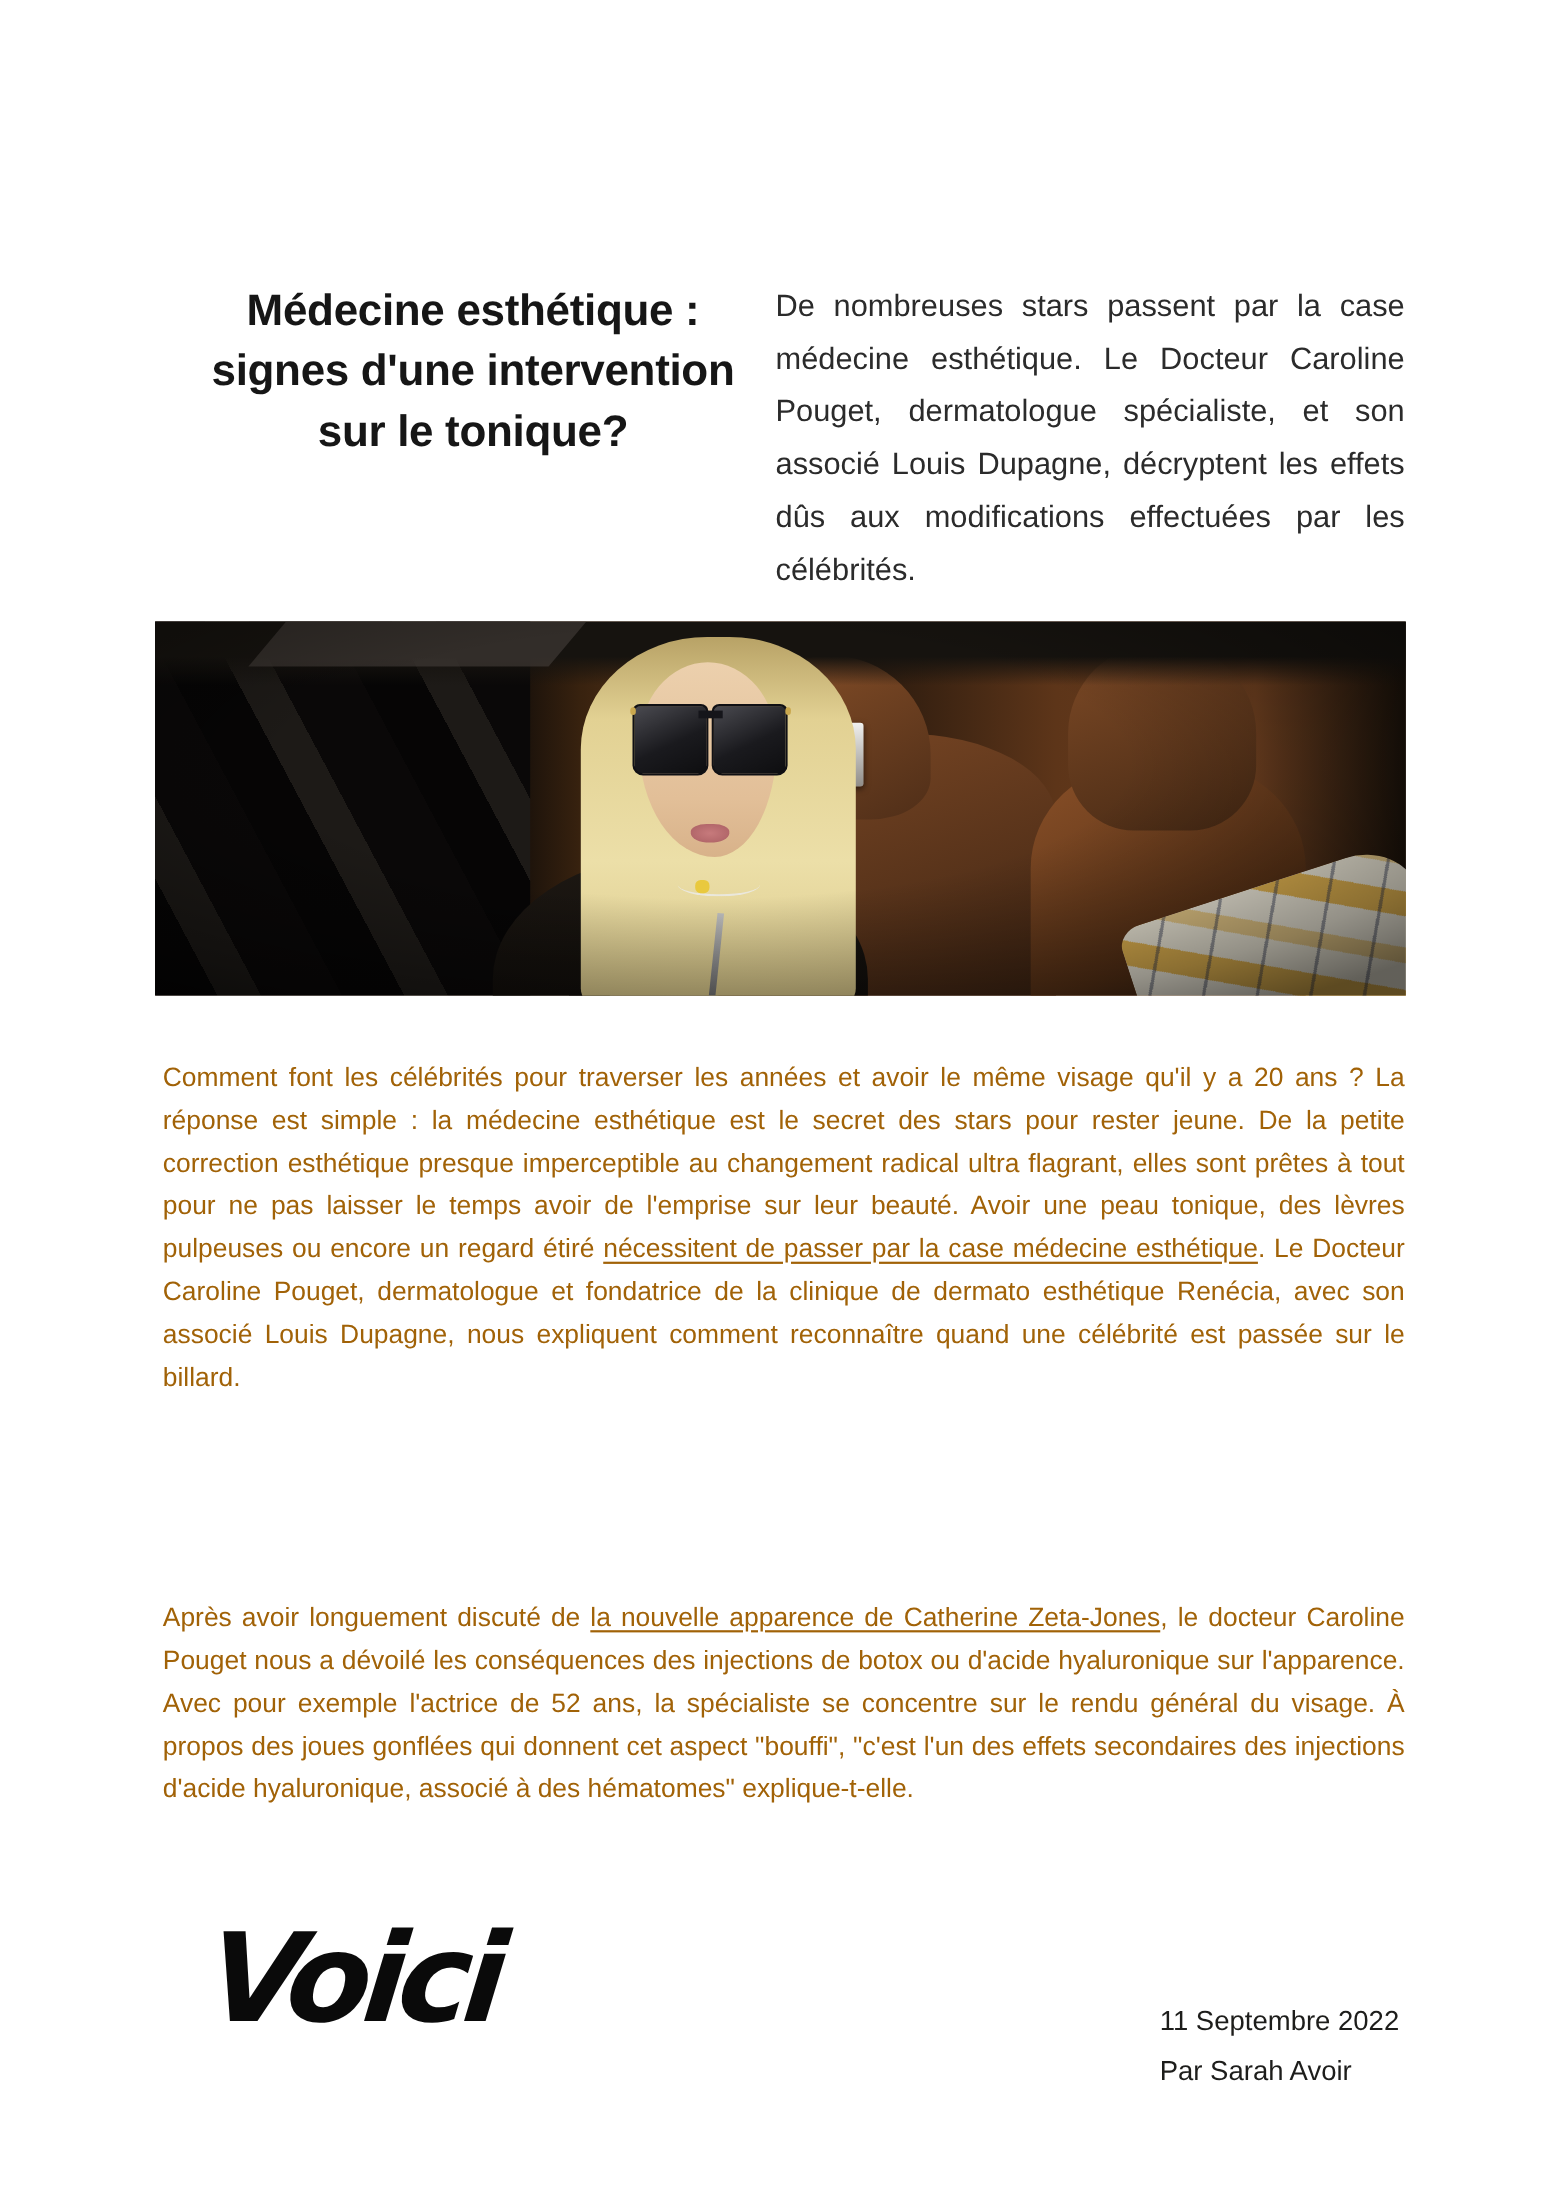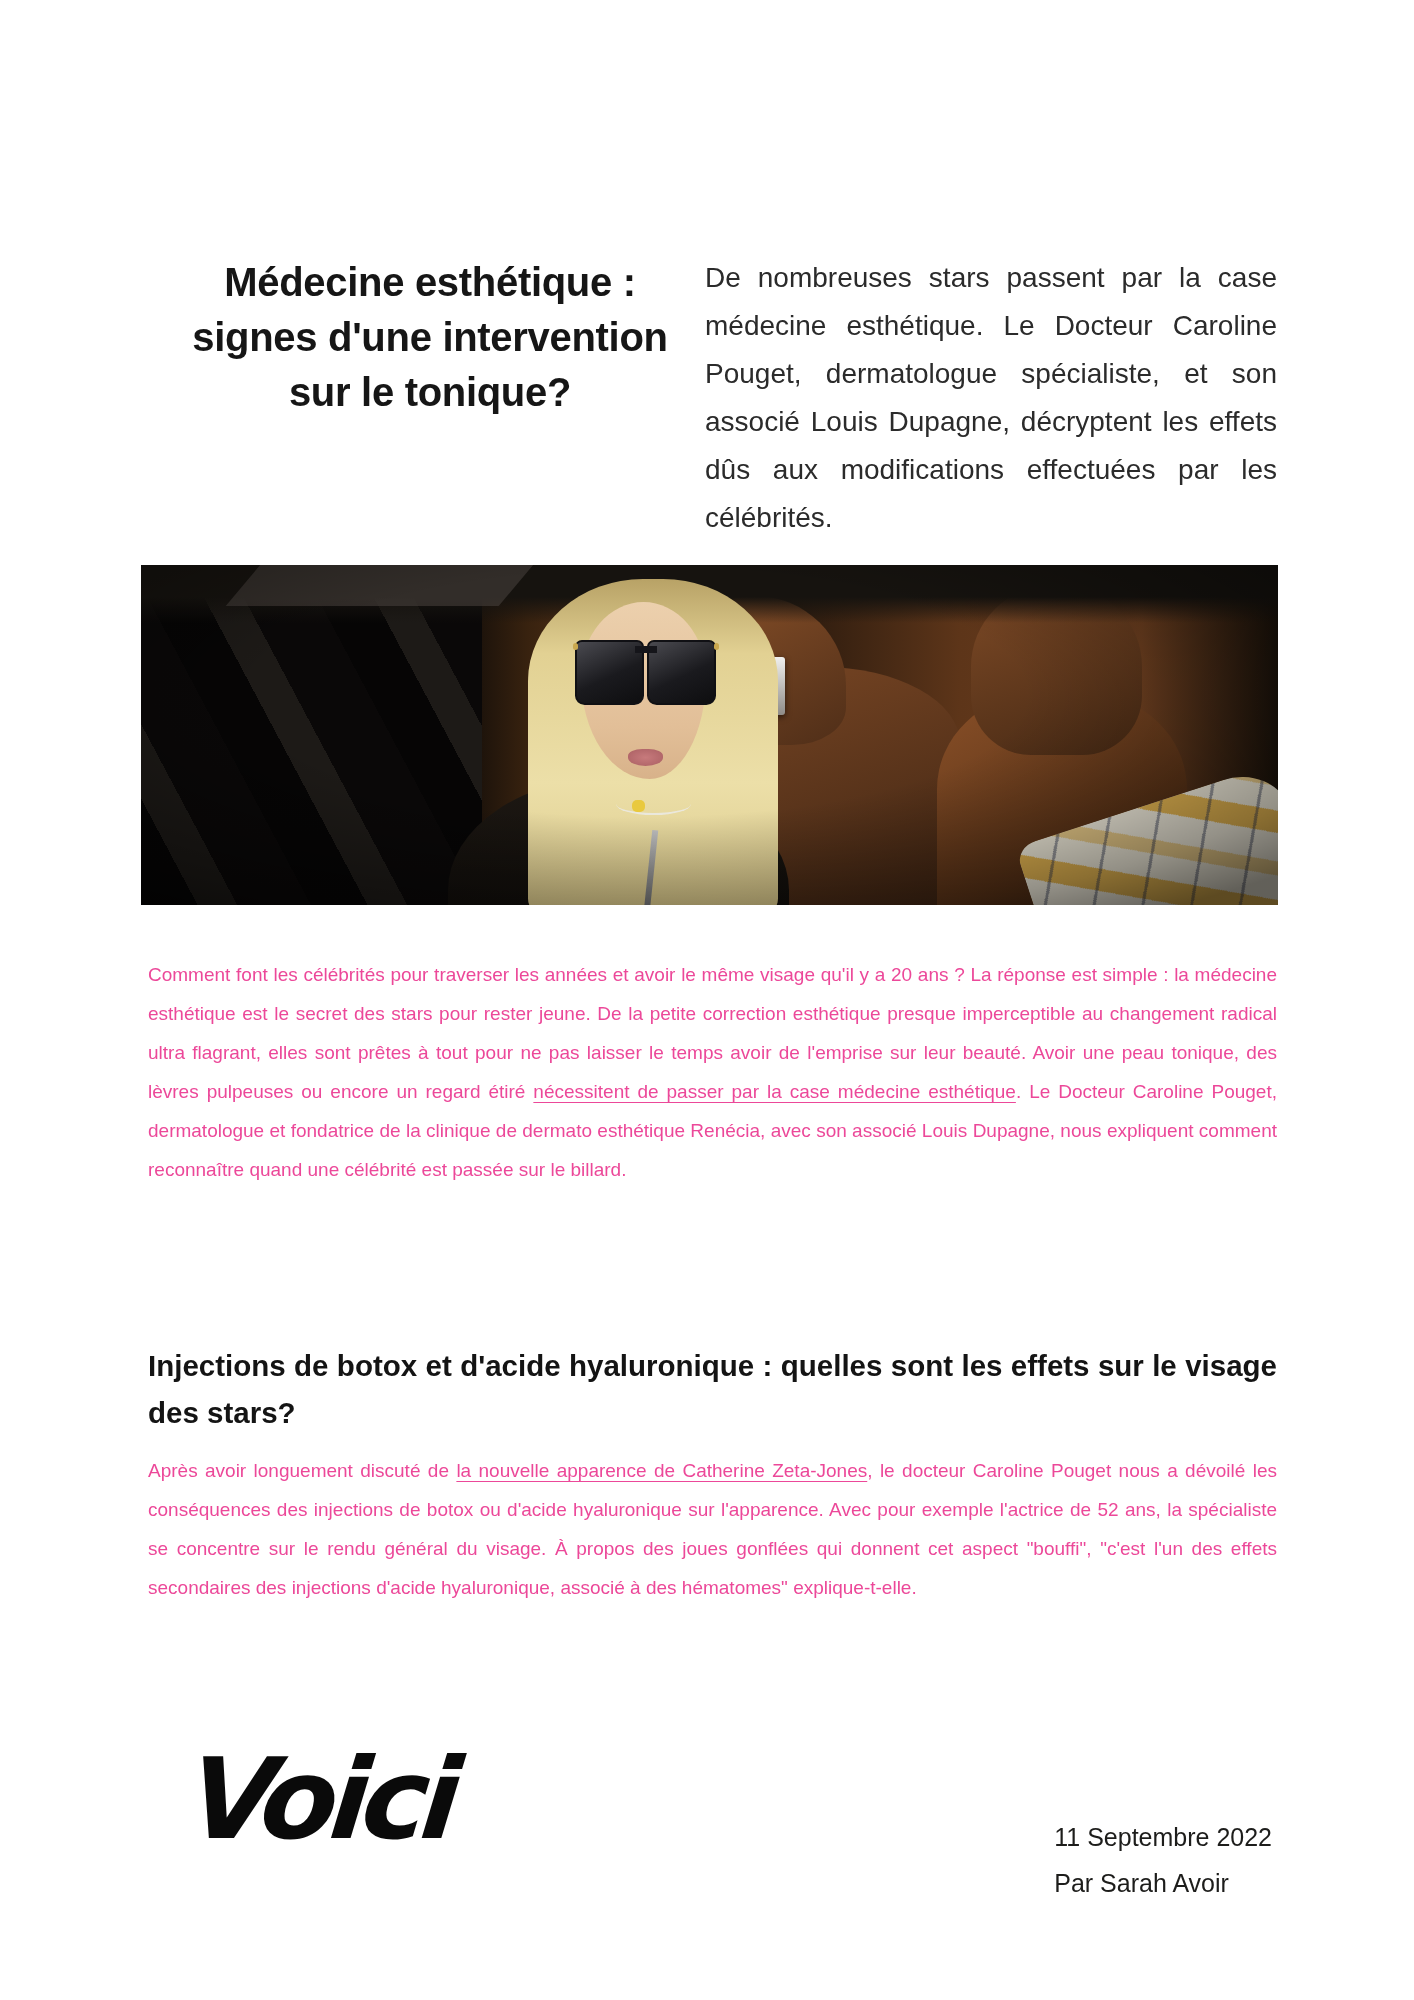--- a/index.html
+++ b/index.html
@@ -54,21 +54,21 @@
   .ph-zipper{left:44.6%;top:78%;width:0.5%;height:24%;background:linear-gradient(#bdbdbd,#6e6e6e);transform:rotate(6deg);}
   .ph-blanket{left:82%;top:55%;width:24%;height:68%;transform:rotate(-18deg);transform-origin:bottom right;border-radius:8% 20% 0 0;
     background:
       repeating-linear-gradient(-62deg,transparent 0 20px,rgba(44,52,80,.45) 20px 23px,transparent 23px 48px),
       repeating-linear-gradient(28deg,rgba(232,182,76,.95) 0 22px,rgba(246,241,226,.6) 22px 46px,rgba(232,182,76,.55) 46px 60px,rgba(246,241,226,.9) 60px 88px),
       #f4eeda;}
   .ph-vignette{inset:0;background:radial-gradient(ellipse 75% 80% at 44% 38%,rgba(0,0,0,0) 45%,rgba(0,0,0,.4) 85%,rgba(0,0,0,.6) 100%);}
   
   .body-par{
     position:absolute; left:148px; width:1129px;
-    font-size:19px; line-height:39px; text-align:justify; color:#ec4899;
+    font-size:24px; line-height:39px; text-align:justify; color:#a16207;
   }
   .p1{top:936px;}
   .p2{top:1424px;margin-top:27px;}
   .inline-link{color:inherit;text-decoration:underline;text-underline-offset:4px;cursor:pointer;}
   .section-heading{
     position:absolute; left:148px; top:1318px; width:1129px;
     font-size:29.5px; line-height:47px; font-weight:700; text-align:justify;
     color:#141414;
   }
   
@@ -120,21 +120,20 @@
     <div class="ph ph-lips"></div>
     <div class="ph ph-necklace"></div>
     <div class="ph ph-pendant"></div>
     <div class="ph ph-zipper"></div>
     <div class="ph ph-blanket"></div>
     <div class="ph ph-vignette"></div>
   </div>
 
   <p class="body-par p1"><span>Comment font les célébrités pour traverser les années et avoir le même visage qu'il y a 20 ans ? La réponse est simple : la médecine esthétique est le secret des stars pour rester jeune. De la petite correction esthétique presque imperceptible au changement radical ultra flagrant, elles sont prêtes à tout pour ne pas laisser le temps avoir de l'emprise sur leur beauté. Avoir une peau tonique, des lèvres pulpeuses ou encore un regard étiré </span><span class="inline-link">nécessitent de passer par la case médecine esthétique</span><span>. Le Docteur Caroline Pouget, dermatologue et fondatrice de la clinique de dermato esthétique Renécia, avec son associé Louis Dupagne, nous expliquent comment reconnaître quand une célébrité est passée sur le billard.</span></p>
 
-  <h2 class="section-heading">Injections de botox et d'acide hyaluronique : quelles sont les effets sur le visage des stars?</h2>
 
   <p class="body-par p2"><span>Après avoir longuement discuté de </span><span class="inline-link">la nouvelle apparence de Catherine Zeta-Jones</span><span>, le docteur Caroline Pouget nous a dévoilé les conséquences des injections de botox ou d'acide hyaluronique sur l'apparence. Avec pour exemple l'actrice de 52 ans, la spécialiste se concentre sur le rendu général du visage. À propos des joues gonflées qui donnent cet aspect "bouffi", "c'est l'un des effets secondaires des injections d'acide hyaluronique, associé à des hématomes" explique-t-elle.</span></p>
 
   <div class="logo">Voici</div>
 
   <div class="footer-meta">
     <div>11 Septembre 2022</div>
     <div>Par Sarah Avoir</div>
   </div>
 

